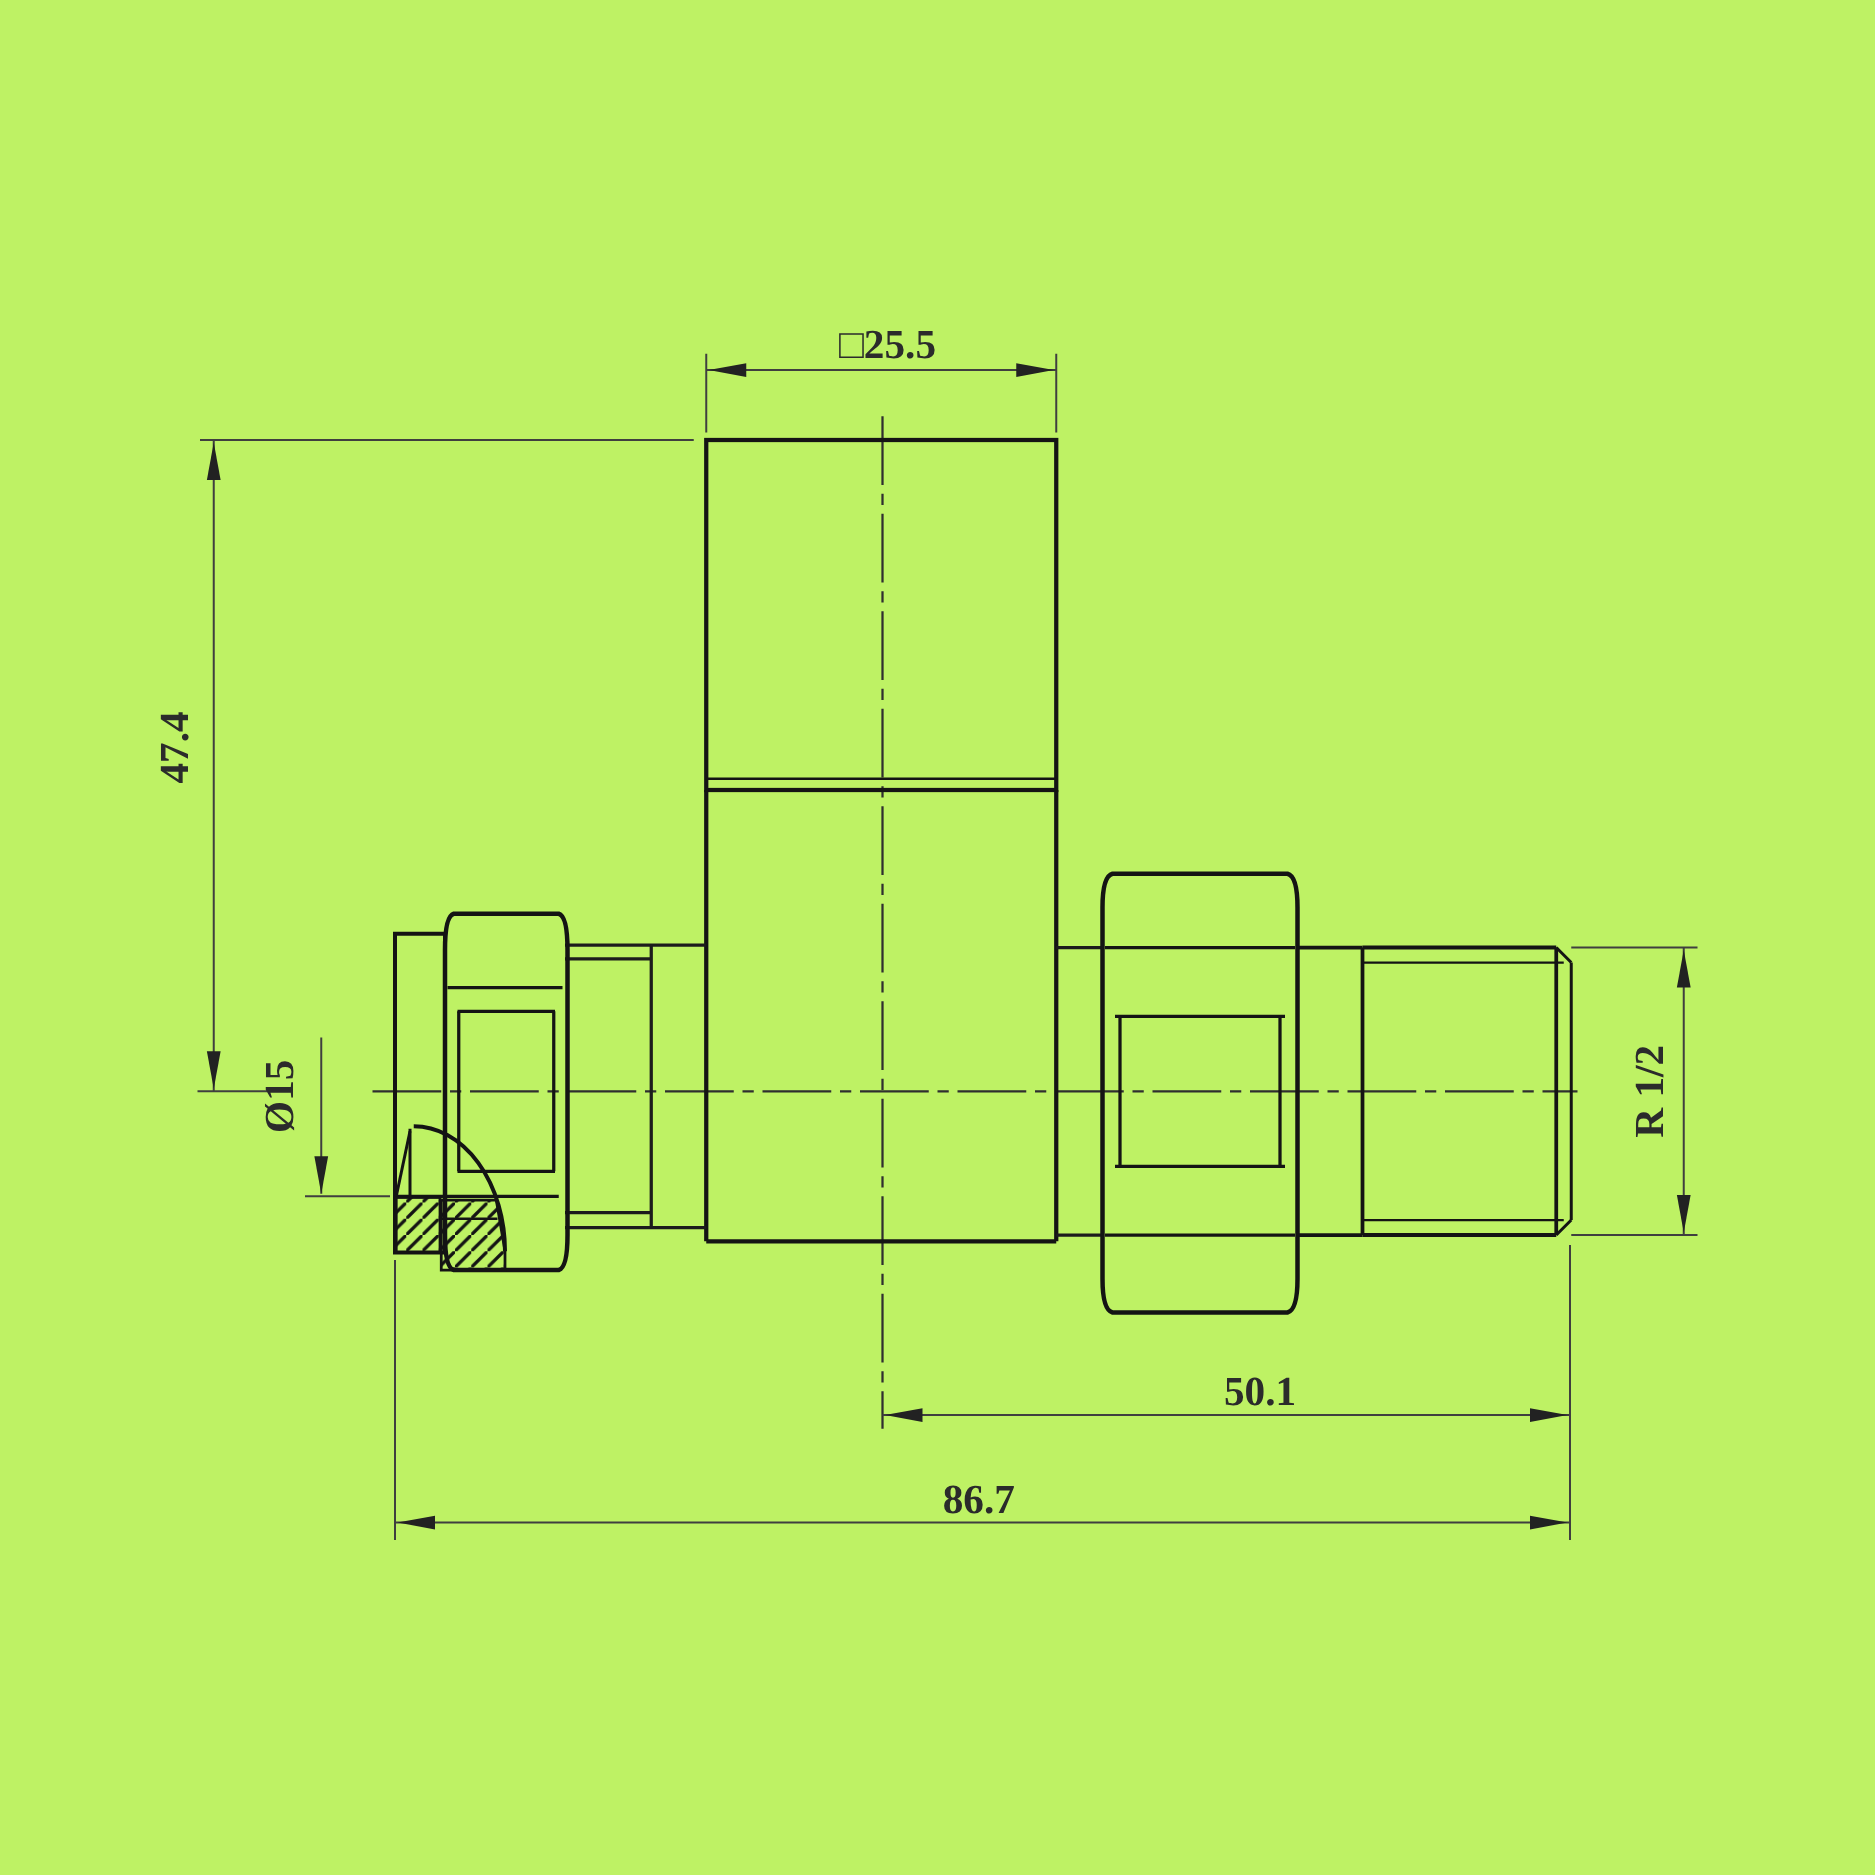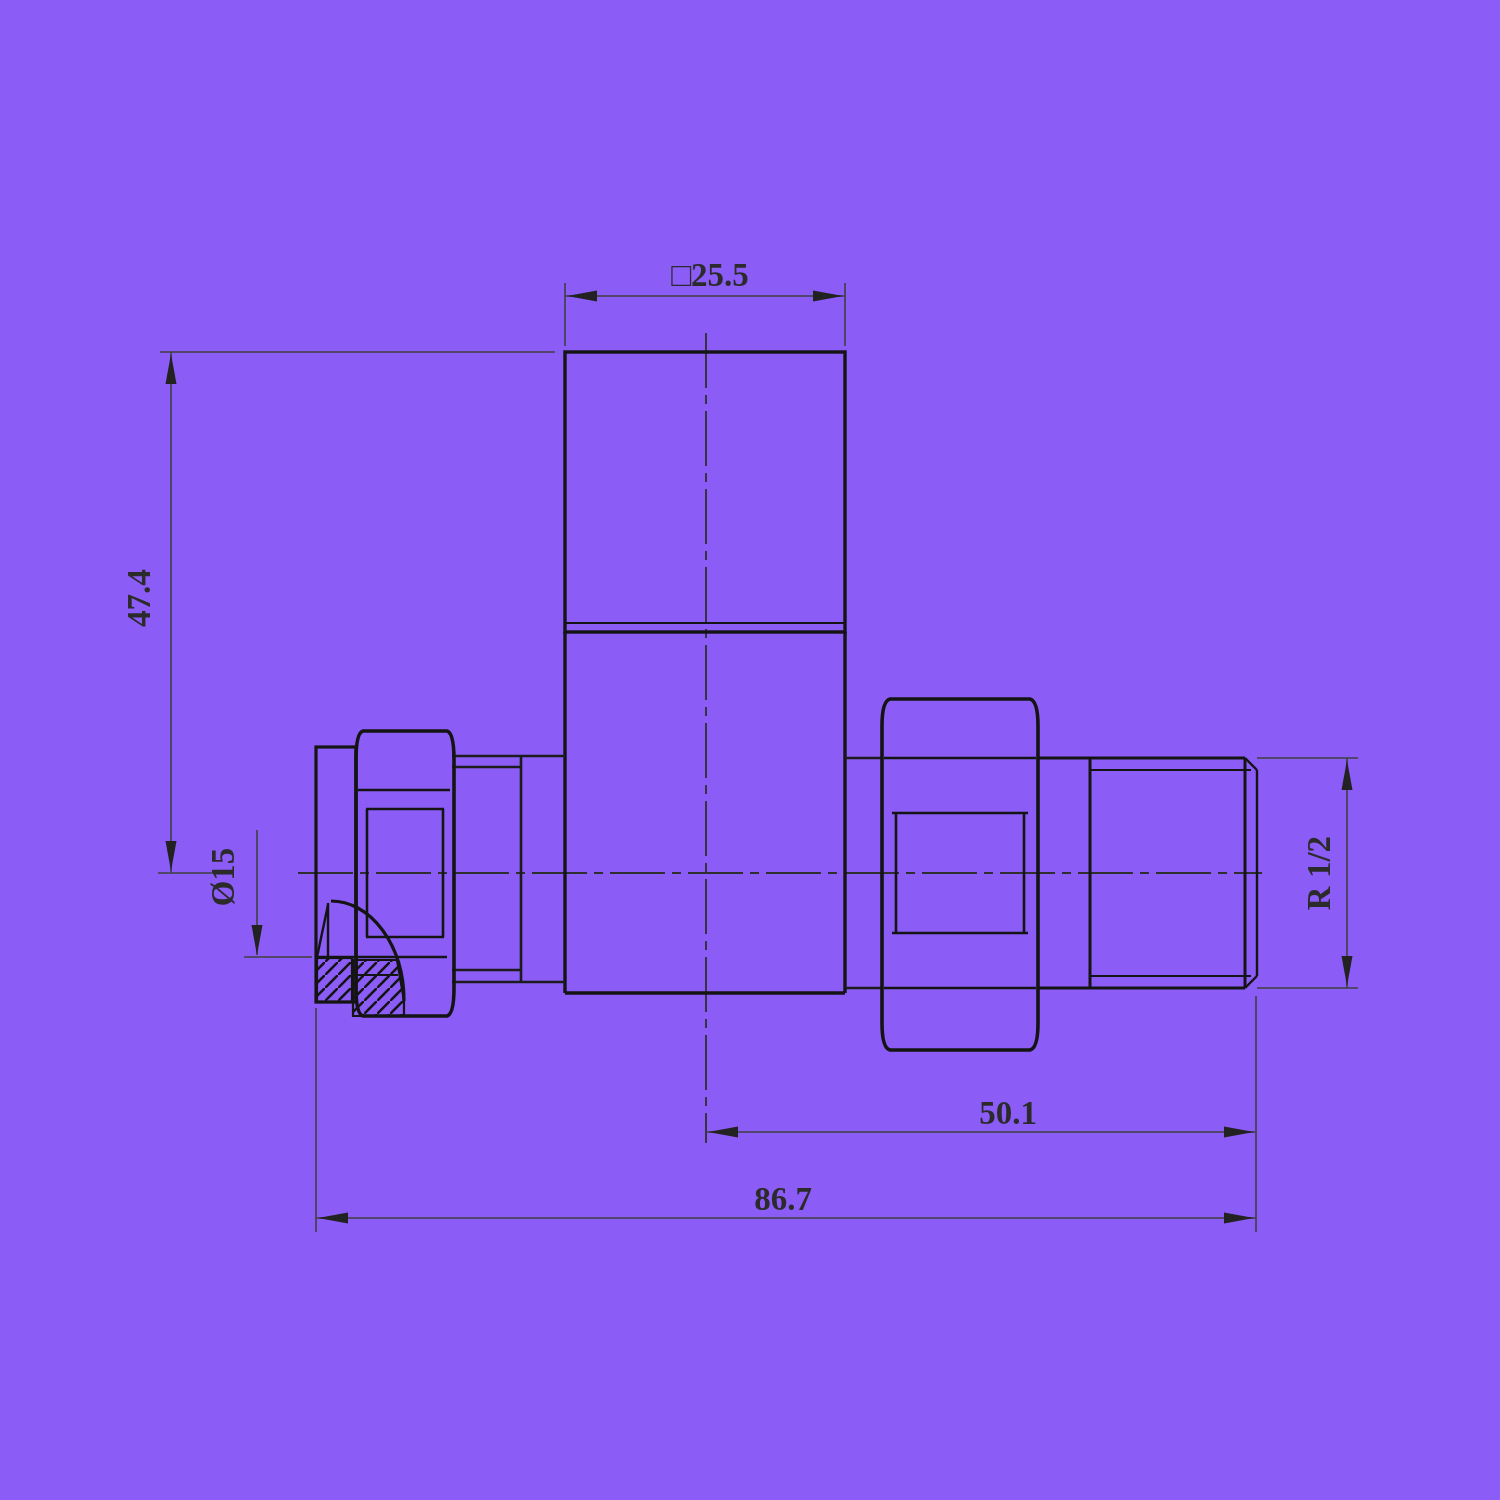--- a/index.html
+++ b/index.html
@@ -1,16 +1,16 @@
 <!DOCTYPE html>
 <html><head>
 <meta charset="utf-8">
 <style>
   html,body{margin:0;padding:0;background:#ffffff;}
-  .stage{width:1500px;height:1500px;background:#8b5cf6;position:relative;overflow:hidden;}
+  .stage{width:1500px;height:1500px;background:#bef264;position:relative;overflow:hidden;}
   svg{display:block;}
   text.dim{
     font-family:"Liberation Serif","DejaVu Serif","DejaVu Sans",serif;
     font-weight:bold;
     font-size:33px;
     fill:#2b2b2b;
   }
 </style>
 </head>
 <body>

